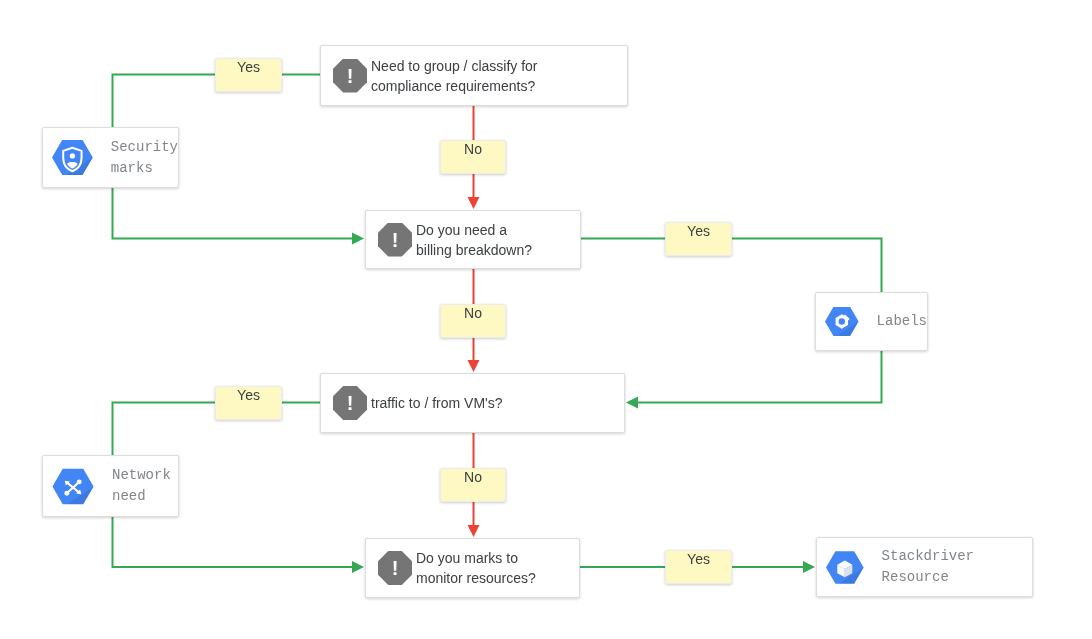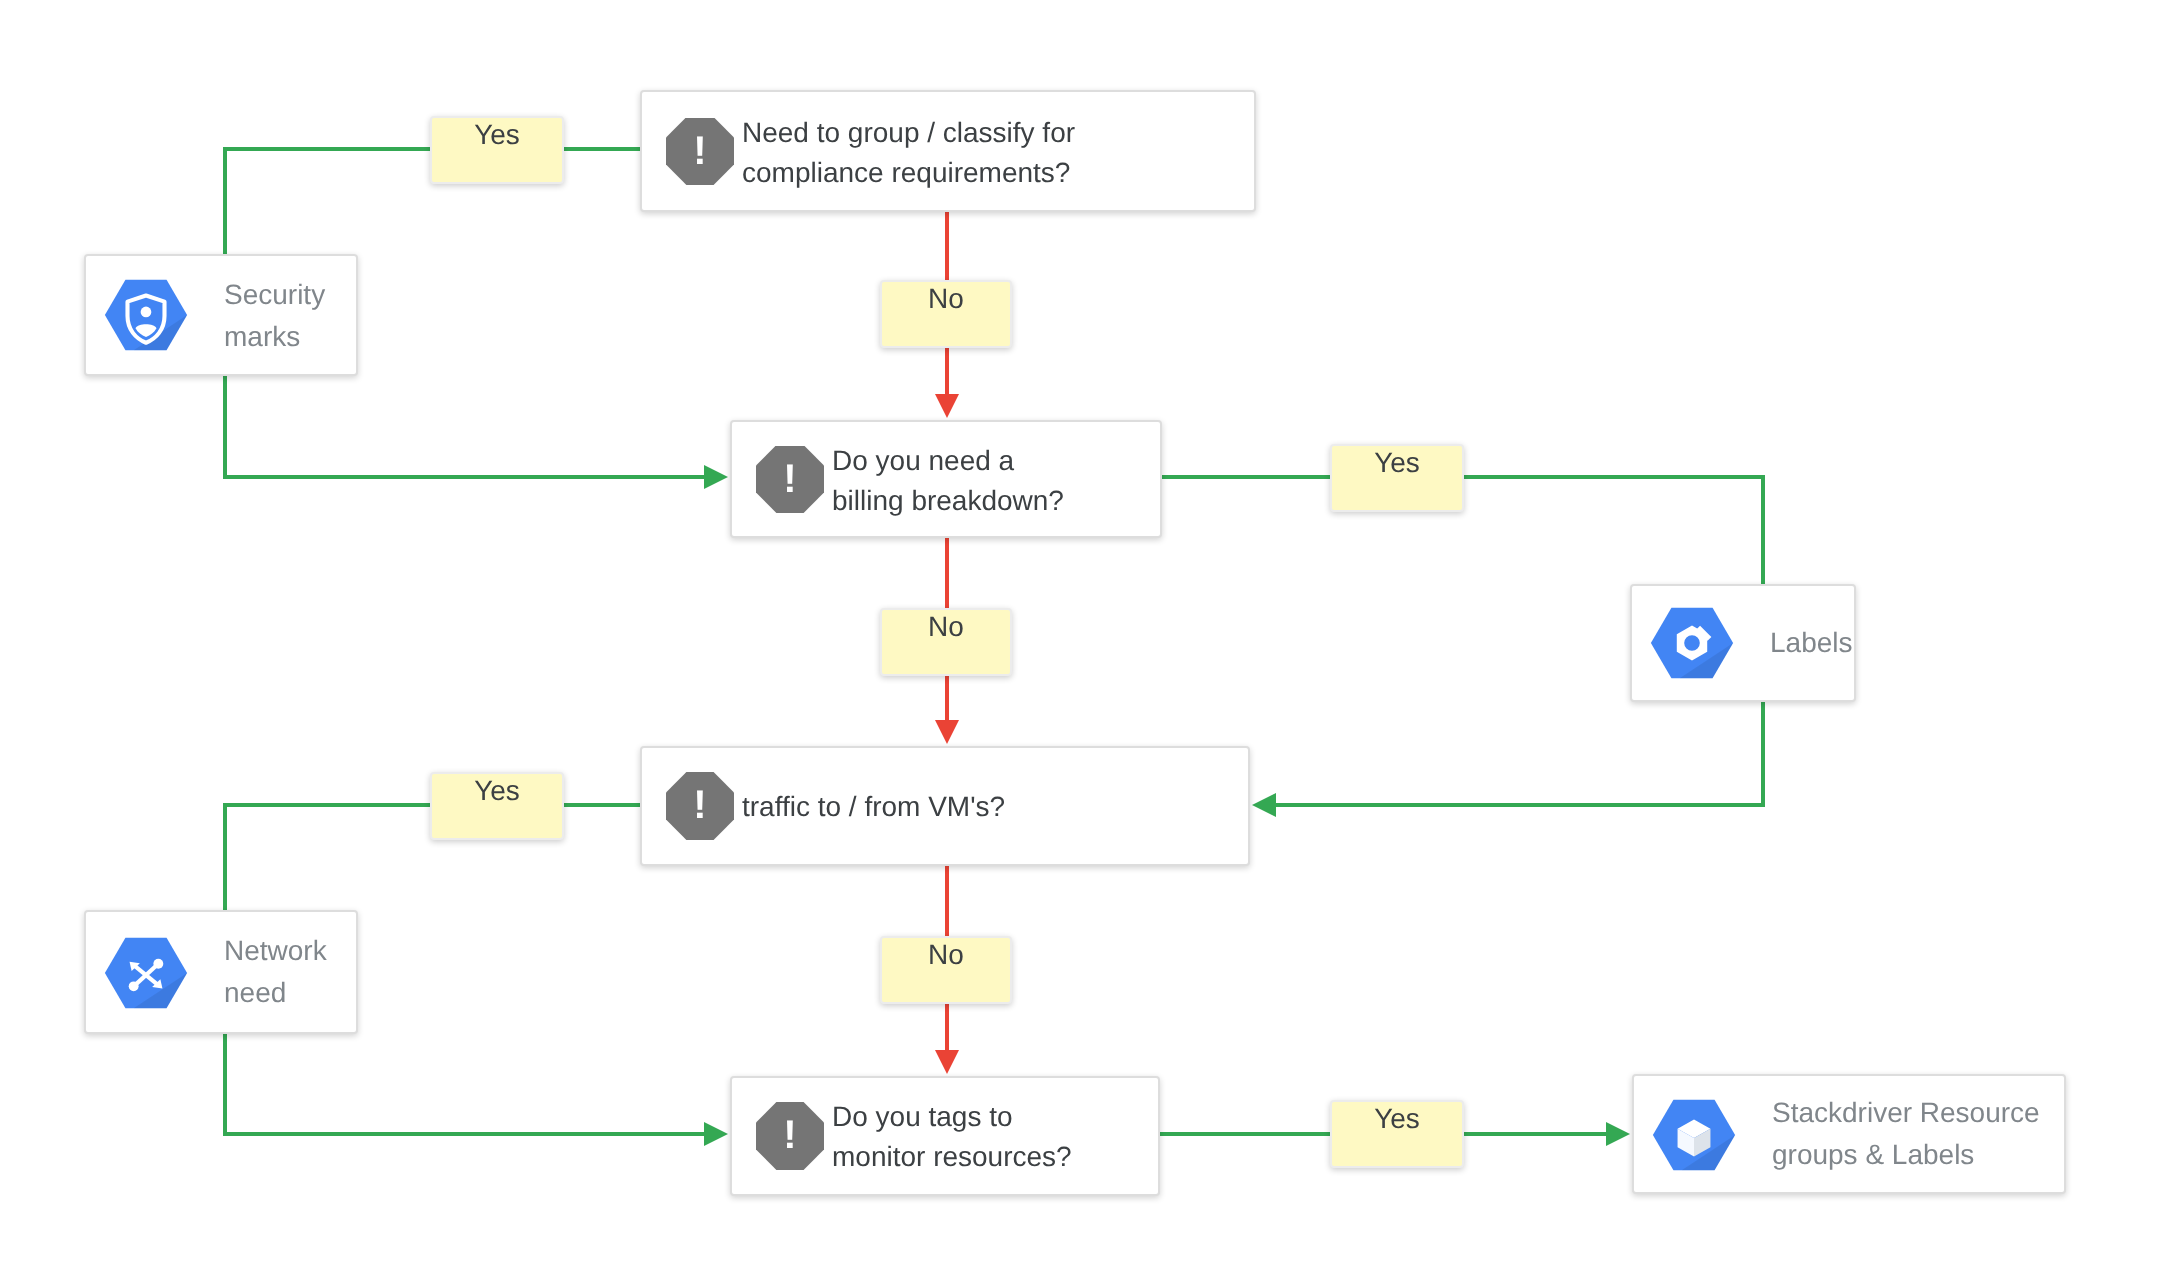--- a/index.html
+++ b/index.html
@@ -10,21 +10,21 @@
   .yes-head{fill:var(--yes,#34A853);}
   .no-head{fill:var(--no,#EA4335);}
   .node{position:absolute;z-index:2;background:#fff;border:1px solid #ddd;border-radius:2px;
         box-shadow:0 1px 3px rgba(0,0,0,.18);box-sizing:border-box;display:flex;align-items:center;}
   .qbox{padding-left:12px;}
   .qtext{margin-left:4px;font-size:14px;color:var(--qtext,#3C4043);line-height:20px;}
   .octagon{width:34px;height:34px;flex:0 0 34px;background:var(--gray,#757575);
            clip-path:polygon(30% 0,70% 0,100% 30%,100% 70%,70% 100%,30% 100%,0 70%,0 30%);
            display:flex;align-items:center;justify-content:center;}
   .excl{color:#fff;font-size:20px;font-weight:bold;line-height:1;}
-  .obox{padding-left:9px;}
+  .obox{padding-left:9px;font-family:Liberation Mono, monospace;}
   .otext{margin-left:18px;font-size:14px;color:var(--otext,#80868B);line-height:21px;}
   .hexfill{fill:var(--blue,#4285F4);}
   .tag{position:absolute;z-index:3;background:#fef9c3;border:1px solid #ececec;border-radius:2px;
        box-shadow:0 1px 3px rgba(0,0,0,.2);display:flex;align-items:flex-start;justify-content:center;
        font-size:14px;color:var(--qtext,#3C4043);box-sizing:border-box;}
 </style>
 </head>
 <body>
 
 <div class="canvas">
@@ -75,21 +75,21 @@
     <div class="qtext">
       <div>traffic to / from VM's?</div>
     </div>
   </div>
 
   <div class="node qbox" style="left:365px;top:538px;width:215px;height:60px">
     <span class="octagon">
       <span class="excl">!</span>
     </span>
     <div class="qtext">
-      <div>Do you tags to</div>
+      <div>Do you marks to</div>
       <div>monitor resources?</div>
     </div>
   </div>
 
   <div class="node obox" style="left:42px;top:127px;width:137px;height:61px">
     <svg width="42" height="37" viewBox="0 0 40 36">
       <polygon class="hexfill" points="0,18 10,0.8 30,0.8 40,18 30,35.2 10,35.2"></polygon>
       <polygon points="40,18 30,35.2 14,35.2" fill="#000" opacity="0.08"></polygon>
       <path d="M20 8.5 L29 11.5 V18.5 C29 25 25 29.5 20 31.5 C15 29.5 11 25 11 18.5 V11.5 Z" fill="none" stroke="#fff" stroke-width="2" stroke-linejoin="round"></path>
       <circle cx="20" cy="16.5" r="2.6" fill="#fff"></circle>
@@ -135,21 +135,20 @@
   <div class="node obox" style="left:816px;top:537px;width:217px;height:60px">
     <svg width="42" height="37" viewBox="0 0 40 36">
       <polygon class="hexfill" points="0,18 10,0.8 30,0.8 40,18 30,35.2 10,35.2"></polygon>
       <polygon points="40,18 30,35.2 14,35.2" fill="#000" opacity="0.08"></polygon>
       <polygon points="20,10.5 28,15 20,19.5 12,15" fill="#fff"></polygon>
       <polygon points="12,15 20,19.5 20,28.5 12,24" fill="#fff" opacity="0.95"></polygon>
       <polygon points="28,15 28,24 20,28.5 20,19.5" fill="#dde3ea"></polygon>
     </svg>
     <div class="otext">
       <div>Stackdriver Resource</div>
-      <div>groups &amp; Labels</div>
     </div>
   </div>
 
   <div class="tag" style="left:215px;top:58px;width:67px;height:34px">
     <span>Yes</span>
   </div>
   <div class="tag" style="left:665px;top:222px;width:67px;height:34px">
     <span>Yes</span>
   </div>
   <div class="tag" style="left:215px;top:386px;width:67px;height:34px">

